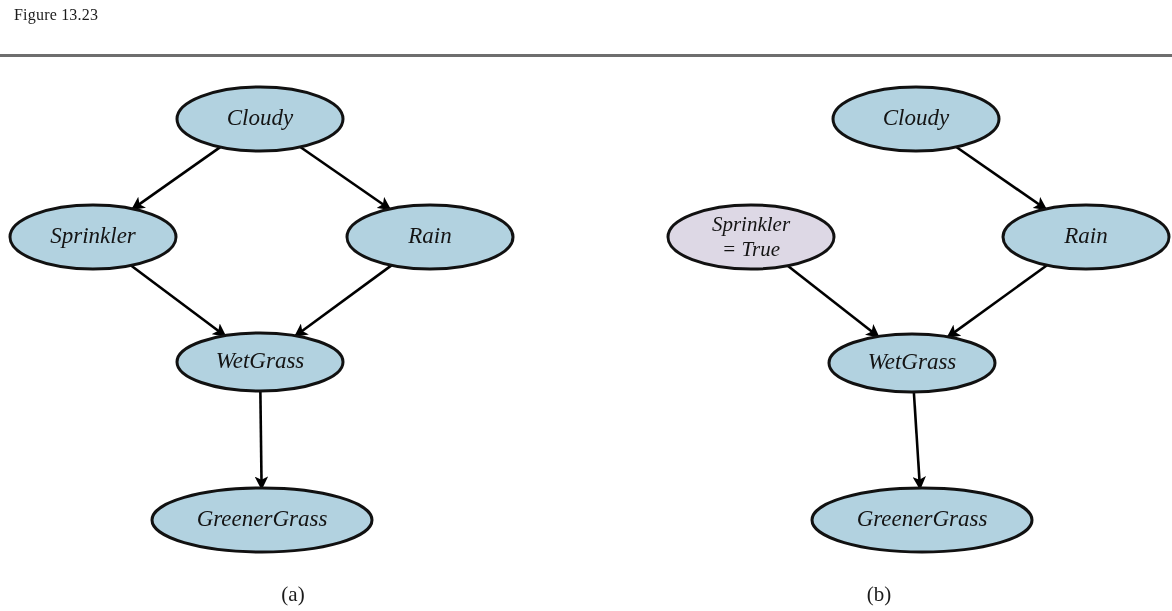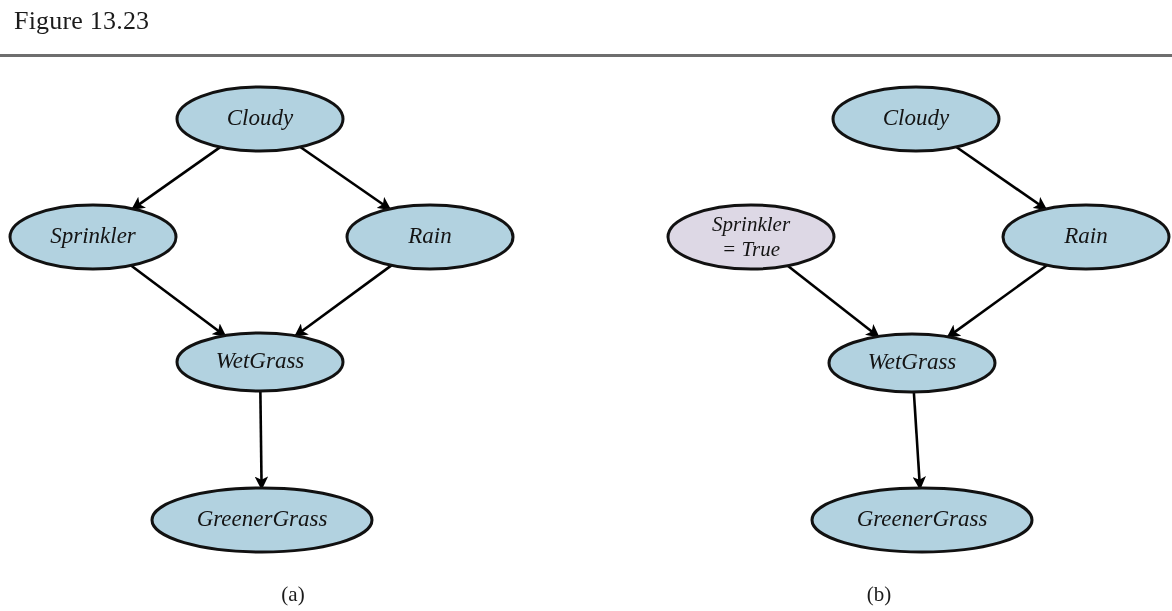--- a/index.html
+++ b/index.html
@@ -21,21 +21,21 @@
     position: absolute;
     left: 0;
     top: 0;
     width: 1172px;
     height: 57px;
   }
   #figure-title {
     position: absolute;
     left: 14px;
     top: 6px;
-    font-size: 26px;
+    font-size: 16px;
     letter-spacing: 0.2px;
     color: #1b1b1b;
     white-space: nowrap;
   }
   #header-rule {
     position: absolute;
     left: 0;
     top: 54px;
     width: 1172px;
     height: 3px;

